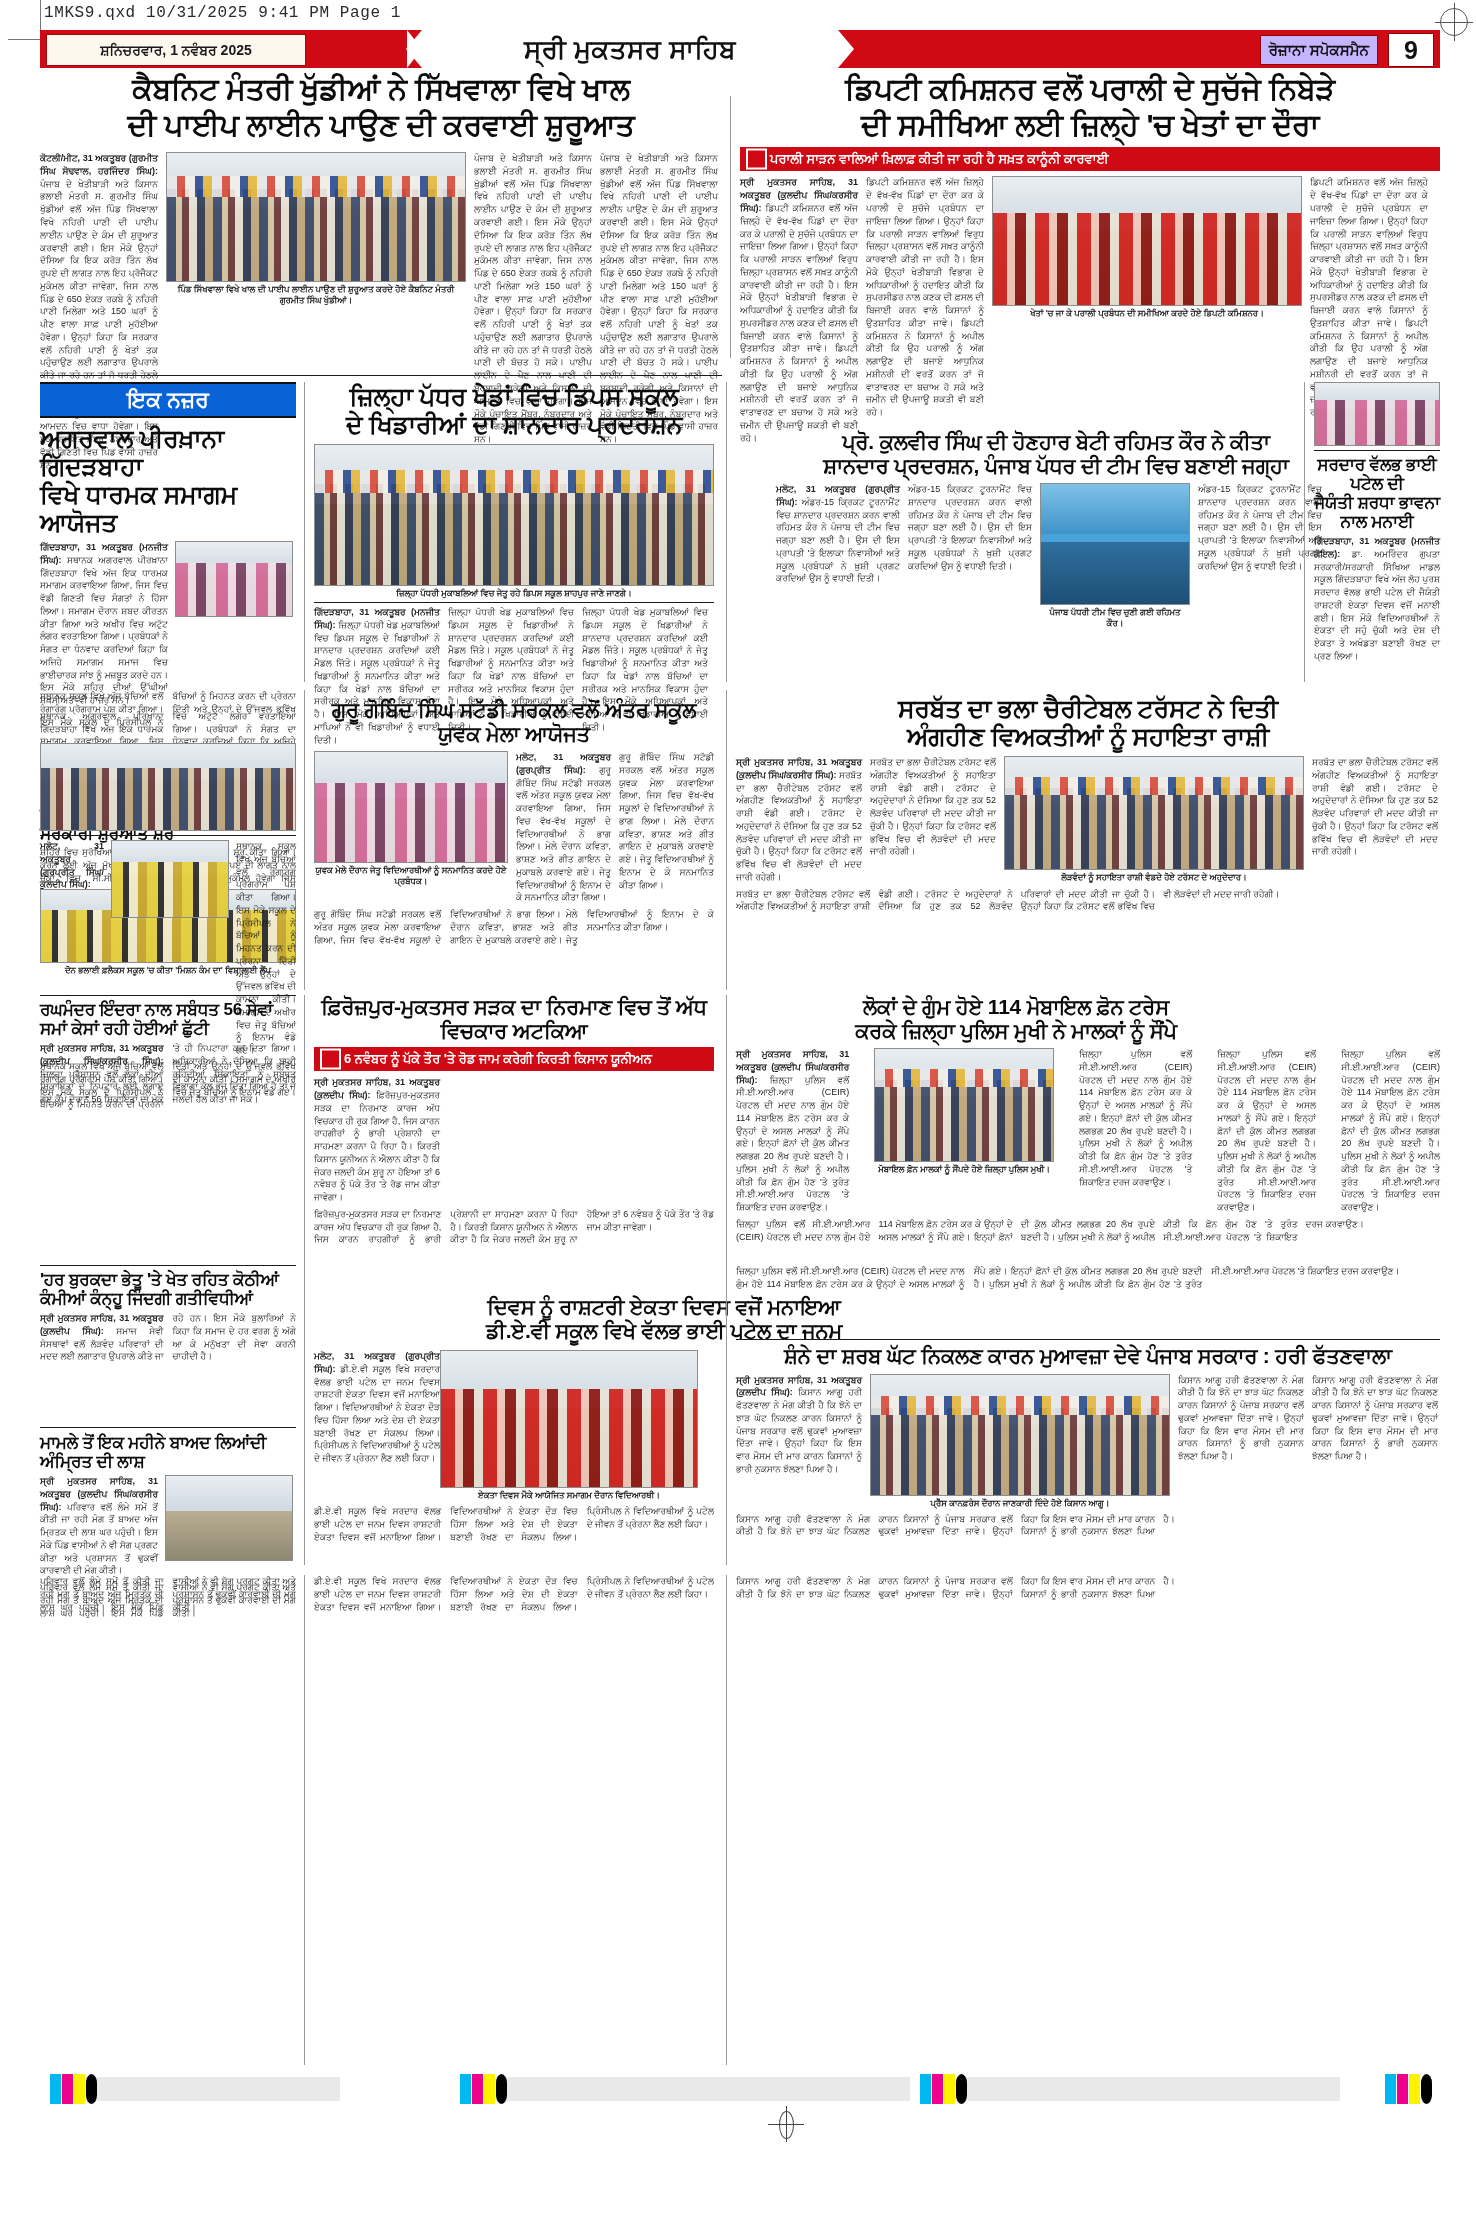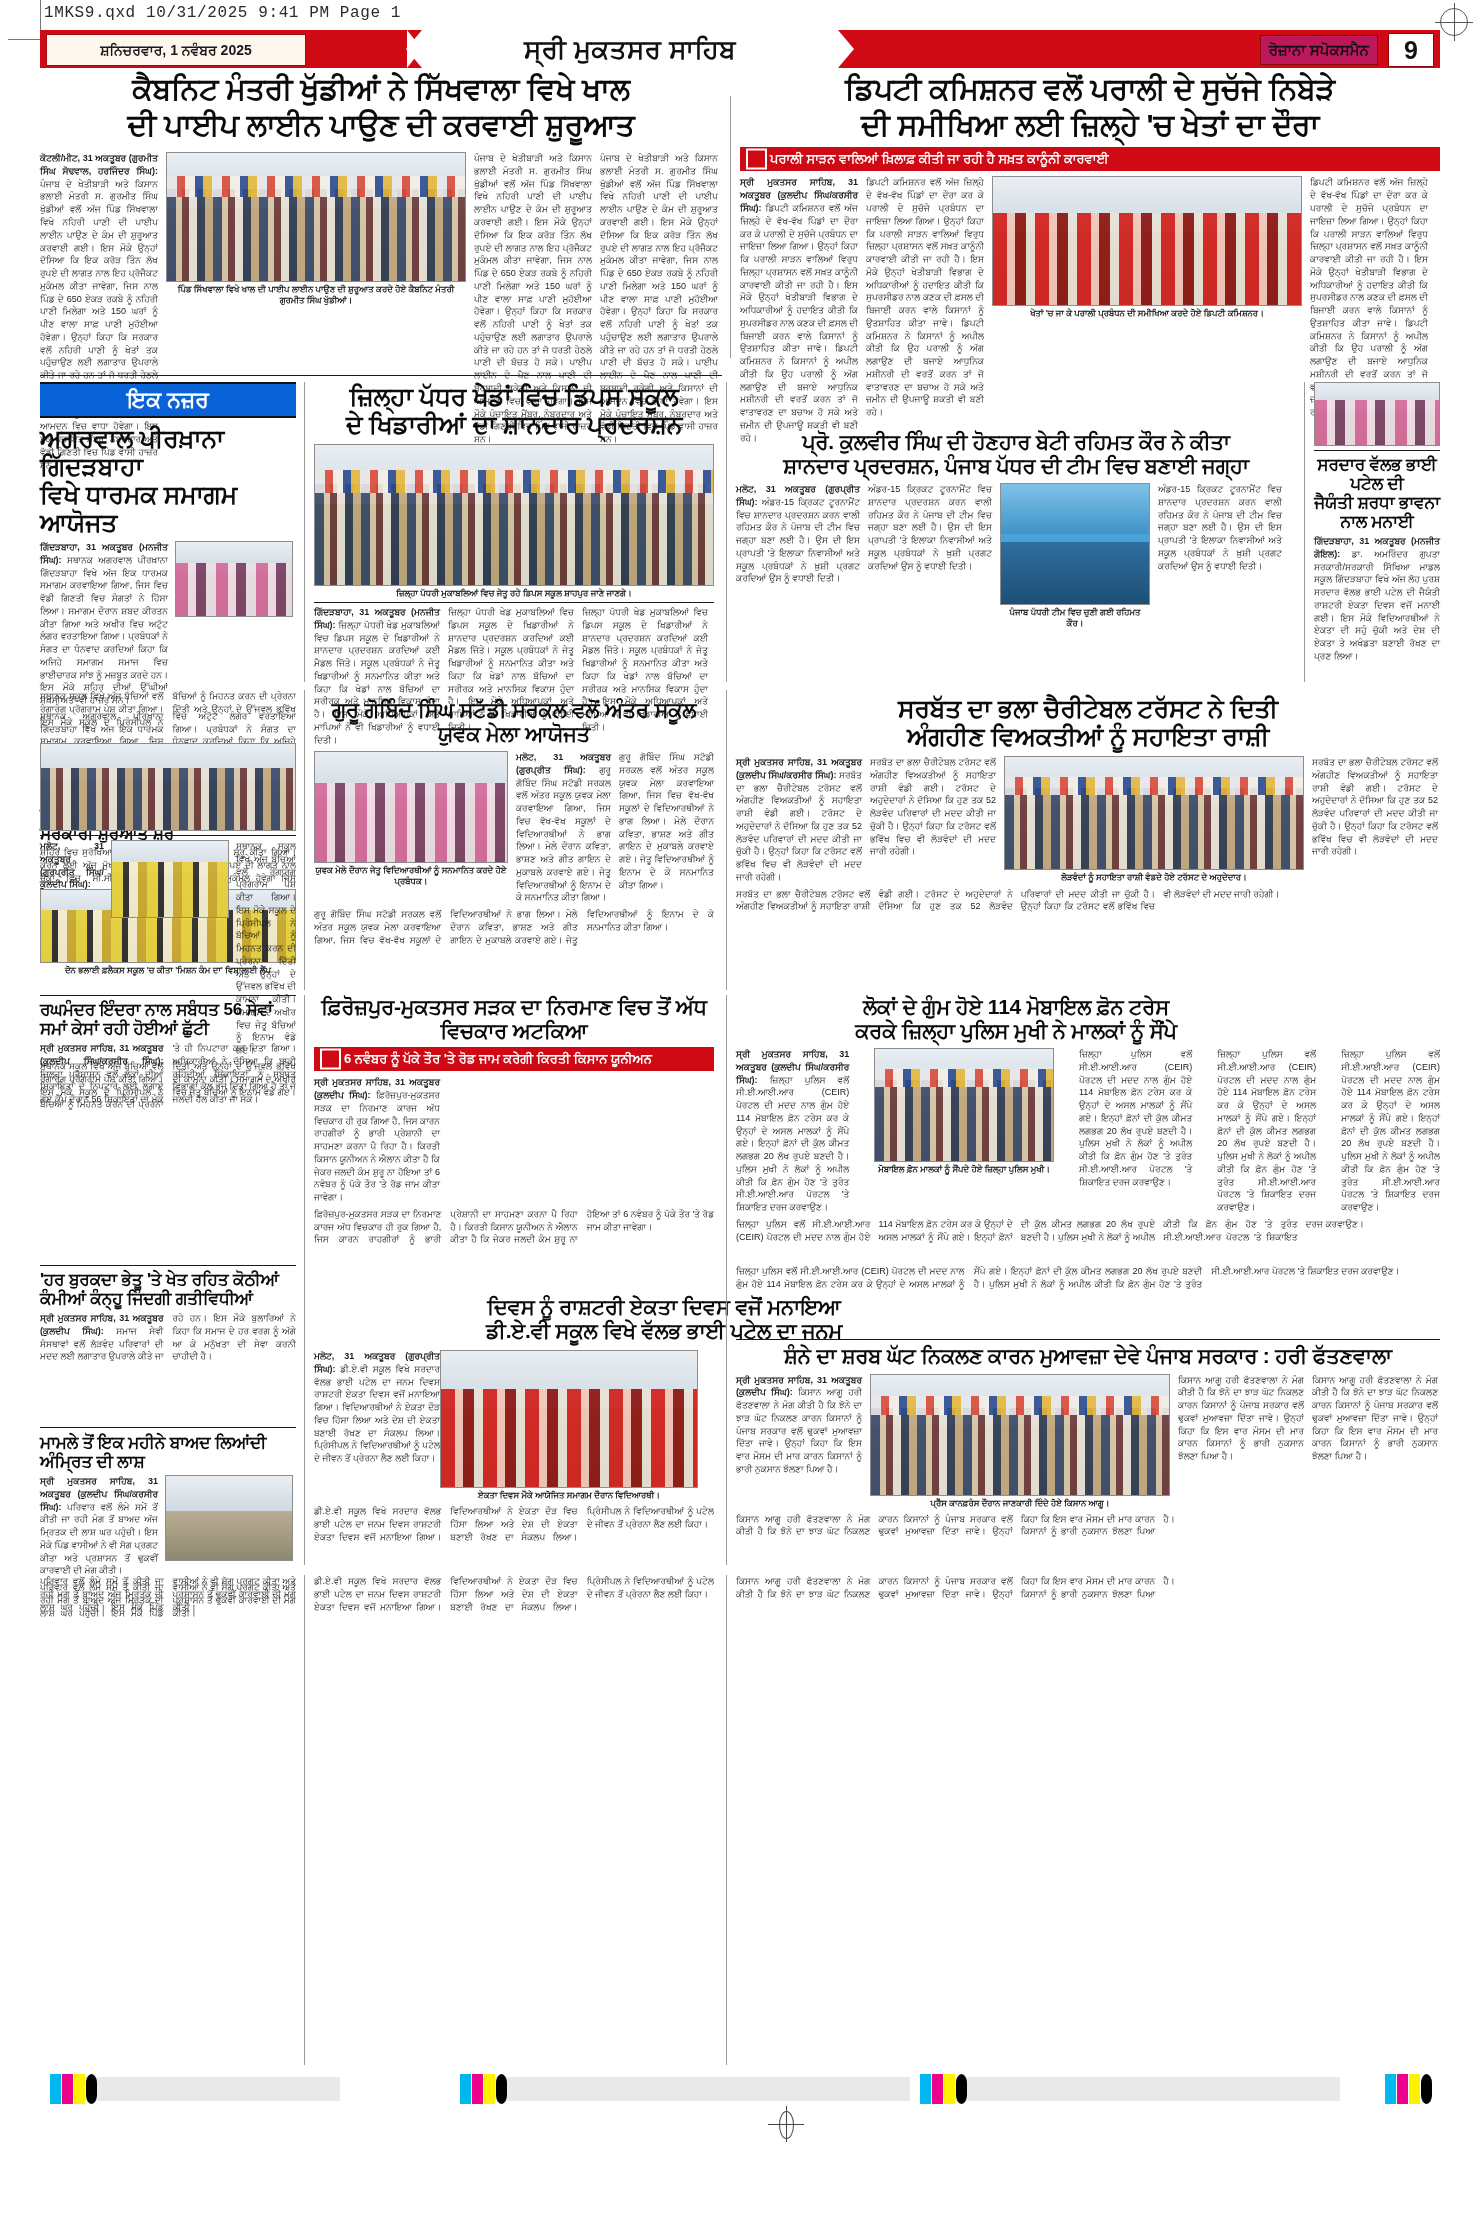--- a/index.html
+++ b/index.html
@@ -24,21 +24,21 @@
   .mh-red{position:absolute;left:0;top:0;right:0;height:38px;background:#cf0a14;}
   .mh-date{position:absolute;left:6px;top:4px;height:30px;min-width:238px;background:#fdf7ee;border:1px solid #9a0a10;
            display:flex;align-items:center;justify-content:center;font-size:14px;font-weight:bold;color:#1a1a1a;padding:0 10px;}
   .mh-title{position:absolute;left:382px;top:0px;width:416px;height:38px;background:#fff;
             display:flex;align-items:center;justify-content:center;font-size:26px;font-weight:bold;color:#111;letter-spacing:.5px;}
   .mh-title:before{content:"";position:absolute;left:-15px;top:0;border-top:19px solid transparent;border-bottom:19px solid transparent;border-left:15px solid #fff;}
   .mh-title:after{content:"";position:absolute;right:-15px;top:0;border-top:19px solid transparent;border-bottom:19px solid transparent;border-right:15px solid #cf0a14;
                   }
   .mh-wedge-l{position:absolute;left:366px;top:0;width:0;height:0;border-top:19px solid transparent;border-bottom:19px solid transparent;border-right:16px solid #fff;}
   .mh-wedge-r{position:absolute;left:798px;top:0;width:0;height:0;border-top:19px solid transparent;border-bottom:19px solid transparent;border-left:16px solid #fff;}
-  .mh-brand{position:absolute;right:62px;top:5px;height:28px;background:#be185d;border:1px solid #8c050b;
+  .mh-brand{position:absolute;right:62px;top:5px;height:28px;background:#c4b5fd;border:1px solid #8c050b;
             display:flex;align-items:center;padding:0 8px;font-size:15px;font-weight:bold;color:#111;}
   .mh-page{position:absolute;right:6px;top:3px;width:44px;height:32px;background:#fff;border:1px solid #8c050b;
            display:flex;align-items:center;justify-content:center;font-size:25px;font-weight:bold;color:#111;}
 
   
   .hr-thin{height:1px;background:#1a1a1a;}
   .vrule{position:absolute;width:1px;background:#9a9a9a;}
 
   .hl{font-weight:bold;color:#0b0b0b;line-height:1.12;text-align:center;letter-spacing:-.2px;}
   .hl-xl{font-size:30px;}
@@ -230,21 +230,21 @@
           <span class="dateline">ਗਿੱਦੜਬਾਹਾ, 31 ਅਕਤੂਬਰ (ਮਨਜੀਤ ਸਿੰਘ):</span>
           <span>ਜ਼ਿਲ੍ਹਾ ਪੱਧਰੀ ਖੇਡ ਮੁਕਾਬਲਿਆਂ ਵਿਚ ਡਿਪਸ ਸਕੂਲ ਦੇ ਖਿਡਾਰੀਆਂ ਨੇ ਸ਼ਾਨਦਾਰ ਪ੍ਰਦਰਸ਼ਨ ਕਰਦਿਆਂ ਕਈ ਮੈਡਲ ਜਿੱਤੇ। ਸਕੂਲ ਪ੍ਰਬੰਧਕਾਂ ਨੇ ਜੇਤੂ ਖਿਡਾਰੀਆਂ ਨੂੰ ਸਨਮਾਨਿਤ ਕੀਤਾ ਅਤੇ ਕਿਹਾ ਕਿ ਖੇਡਾਂ ਨਾਲ ਬੱਚਿਆਂ ਦਾ ਸਰੀਰਕ ਅਤੇ ਮਾਨਸਿਕ ਵਿਕਾਸ ਹੁੰਦਾ ਹੈ। ਇਸ ਮੌਕੇ ਅਧਿਆਪਕਾਂ ਅਤੇ ਮਾਪਿਆਂ ਨੇ ਵੀ ਖਿਡਾਰੀਆਂ ਨੂੰ ਵਧਾਈ ਦਿਤੀ।</span>
         </div>
         <div class="body-col" style="width:126px">ਜ਼ਿਲ੍ਹਾ ਪੱਧਰੀ ਖੇਡ ਮੁਕਾਬਲਿਆਂ ਵਿਚ ਡਿਪਸ ਸਕੂਲ ਦੇ ਖਿਡਾਰੀਆਂ ਨੇ ਸ਼ਾਨਦਾਰ ਪ੍ਰਦਰਸ਼ਨ ਕਰਦਿਆਂ ਕਈ ਮੈਡਲ ਜਿੱਤੇ। ਸਕੂਲ ਪ੍ਰਬੰਧਕਾਂ ਨੇ ਜੇਤੂ ਖਿਡਾਰੀਆਂ ਨੂੰ ਸਨਮਾਨਿਤ ਕੀਤਾ ਅਤੇ ਕਿਹਾ ਕਿ ਖੇਡਾਂ ਨਾਲ ਬੱਚਿਆਂ ਦਾ ਸਰੀਰਕ ਅਤੇ ਮਾਨਸਿਕ ਵਿਕਾਸ ਹੁੰਦਾ ਹੈ। ਇਸ ਮੌਕੇ ਅਧਿਆਪਕਾਂ ਅਤੇ ਮਾਪਿਆਂ ਨੇ ਵੀ ਖਿਡਾਰੀਆਂ ਨੂੰ ਵਧਾਈ ਦਿਤੀ।</div>
         <div class="body-col" style="width:126px">ਜ਼ਿਲ੍ਹਾ ਪੱਧਰੀ ਖੇਡ ਮੁਕਾਬਲਿਆਂ ਵਿਚ ਡਿਪਸ ਸਕੂਲ ਦੇ ਖਿਡਾਰੀਆਂ ਨੇ ਸ਼ਾਨਦਾਰ ਪ੍ਰਦਰਸ਼ਨ ਕਰਦਿਆਂ ਕਈ ਮੈਡਲ ਜਿੱਤੇ। ਸਕੂਲ ਪ੍ਰਬੰਧਕਾਂ ਨੇ ਜੇਤੂ ਖਿਡਾਰੀਆਂ ਨੂੰ ਸਨਮਾਨਿਤ ਕੀਤਾ ਅਤੇ ਕਿਹਾ ਕਿ ਖੇਡਾਂ ਨਾਲ ਬੱਚਿਆਂ ਦਾ ਸਰੀਰਕ ਅਤੇ ਮਾਨਸਿਕ ਵਿਕਾਸ ਹੁੰਦਾ ਹੈ। ਇਸ ਮੌਕੇ ਅਧਿਆਪਕਾਂ ਅਤੇ ਮਾਪਿਆਂ ਨੇ ਵੀ ਖਿਡਾਰੀਆਂ ਨੂੰ ਵਧਾਈ ਦਿਤੀ।</div>
       </div>
     </div>
 
     <div class="vrule" style="left:686px;top:0;height:300px;"></div>
 
-    <div class="abs" style="left:696px;top:48px;width:560px;">
+    <div class="abs" style="left:736px;top:48px;width:560px;">
       <div class="hl hl-md">ਪ੍ਰੋ. ਕੁਲਵੀਰ ਸਿੰਘ ਦੀ ਹੋਣਹਾਰ ਬੇਟੀ ਰਹਿਮਤ ਕੌਰ ਨੇ ਕੀਤਾ</div>
       <div class="hl hl-md">ਸ਼ਾਨਦਾਰ ਪ੍ਰਦਰਸ਼ਨ, ਪੰਜਾਬ ਪੱਧਰ ਦੀ ਟੀਮ ਵਿਚ ਬਣਾਈ ਜਗ੍ਹਾ</div>
       <div style="height:6px"></div>
       <div style="display:flex;gap:8px">
         <div class="body-col" style="width:124px">
           <span class="dateline">ਮਲੋਟ, 31 ਅਕਤੂਬਰ (ਗੁਰਪ੍ਰੀਤ ਸਿੰਘ):</span>
           <span>ਅੰਡਰ-15 ਕ੍ਰਿਕਟ ਟੂਰਨਾਮੈਂਟ ਵਿਚ ਸ਼ਾਨਦਾਰ ਪ੍ਰਦਰਸ਼ਨ ਕਰਨ ਵਾਲੀ ਰਹਿਮਤ ਕੌਰ ਨੇ ਪੰਜਾਬ ਦੀ ਟੀਮ ਵਿਚ ਜਗ੍ਹਾ ਬਣਾ ਲਈ ਹੈ। ਉਸ ਦੀ ਇਸ ਪ੍ਰਾਪਤੀ 'ਤੇ ਇਲਾਕਾ ਨਿਵਾਸੀਆਂ ਅਤੇ ਸਕੂਲ ਪ੍ਰਬੰਧਕਾਂ ਨੇ ਖ਼ੁਸ਼ੀ ਪ੍ਰਗਟ ਕਰਦਿਆਂ ਉਸ ਨੂੰ ਵਧਾਈ ਦਿਤੀ।</span>
         </div>
         <div class="body-col" style="width:124px">ਅੰਡਰ-15 ਕ੍ਰਿਕਟ ਟੂਰਨਾਮੈਂਟ ਵਿਚ ਸ਼ਾਨਦਾਰ ਪ੍ਰਦਰਸ਼ਨ ਕਰਨ ਵਾਲੀ ਰਹਿਮਤ ਕੌਰ ਨੇ ਪੰਜਾਬ ਦੀ ਟੀਮ ਵਿਚ ਜਗ੍ਹਾ ਬਣਾ ਲਈ ਹੈ। ਉਸ ਦੀ ਇਸ ਪ੍ਰਾਪਤੀ 'ਤੇ ਇਲਾਕਾ ਨਿਵਾਸੀਆਂ ਅਤੇ ਸਕੂਲ ਪ੍ਰਬੰਧਕਾਂ ਨੇ ਖ਼ੁਸ਼ੀ ਪ੍ਰਗਟ ਕਰਦਿਆਂ ਉਸ ਨੂੰ ਵਧਾਈ ਦਿਤੀ।</div>
         <div style="width:150px">

